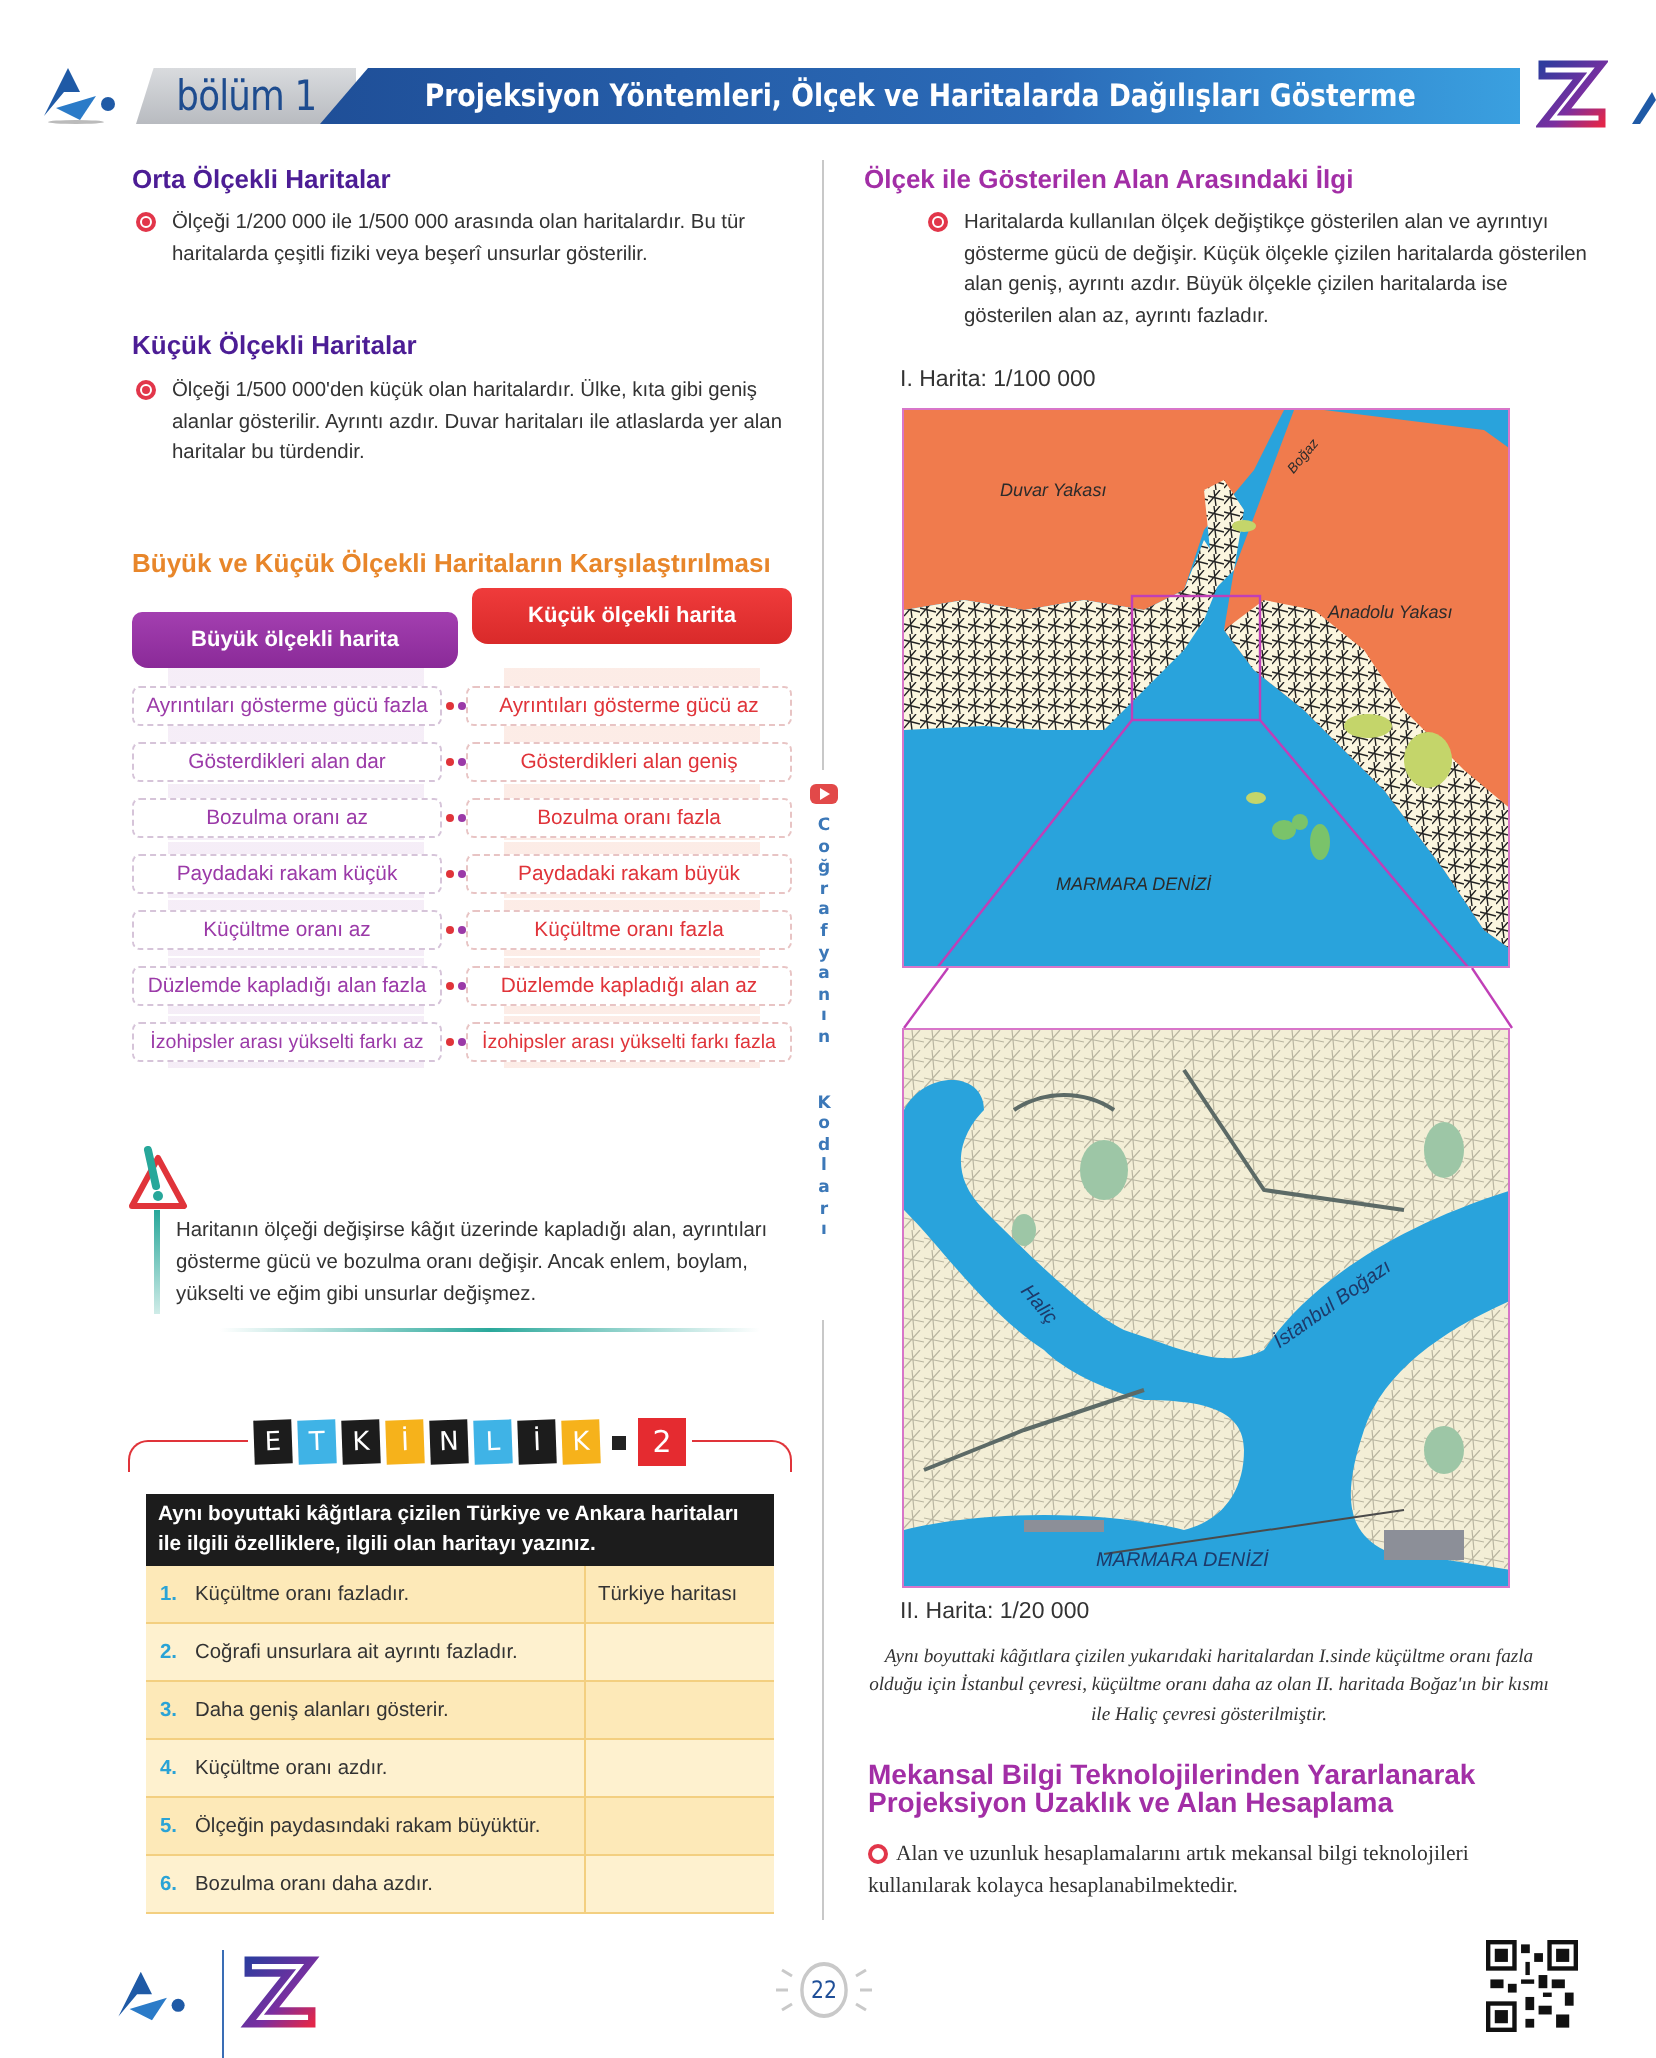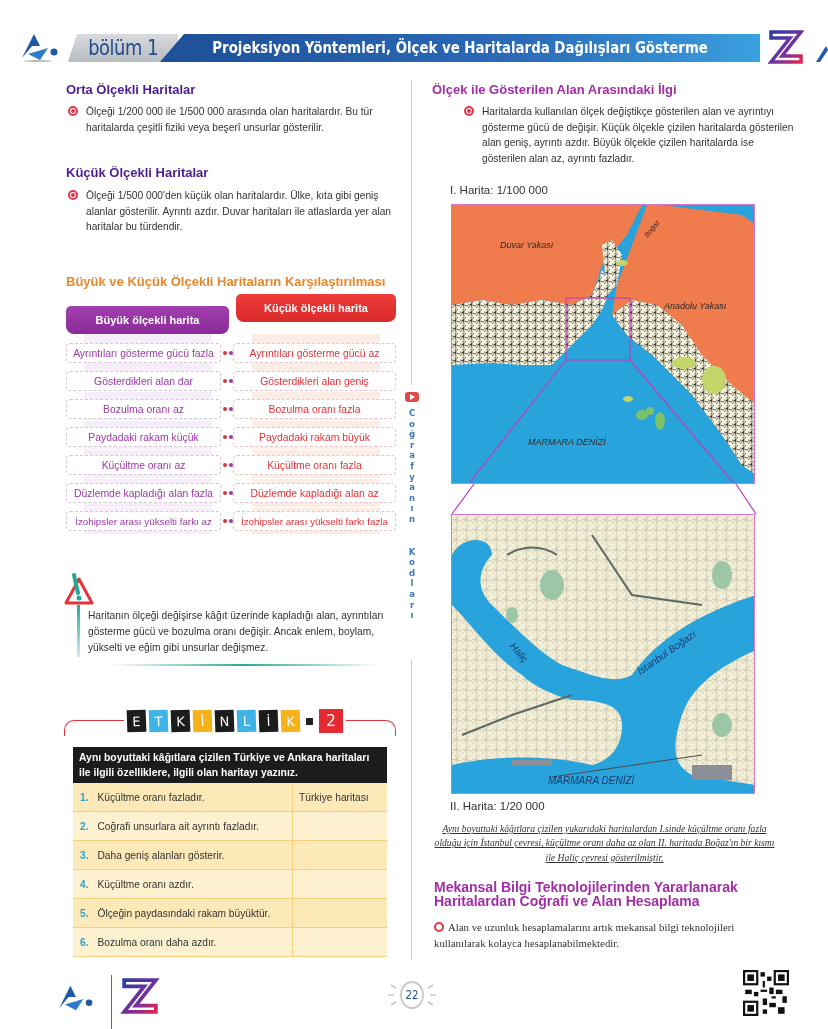--- a/index.html
+++ b/index.html
@@ -73,21 +73,21 @@
   .yt-icon::after { content:""; position:absolute; left:5px; top:2px; border-left:5px solid #fff; border-top:3px solid transparent; border-bottom:3px solid transparent; }
   .vert-text { position: absolute; left: 404px; top: 408px; width: 16px; font-family: "DejaVu Sans", sans-serif; font-size: 8.5px; line-height: 10.6px; color: #3c78b8; font-weight: bold; text-align: center; word-break: break-all; }
   .divider-bot { position: absolute; left: 411px; top: 660px; width: 1px; height: 300px; background: #c8c8c8; }
 
   
   .h-purple { position: absolute; color: #a22ea6; font-weight: bold; font-size: 13px; }
   .map-label { position: absolute; font-size: 11.5px; color: #333; }
   .map1 { position: absolute; left: 451px; top: 204px; width: 304px; height: 280px; border: 1px solid #d876c9; overflow: hidden; }
   .map2 { position: absolute; left: 451px; top: 514px; width: 304px; height: 280px; border: 1px solid #d876c9; overflow: hidden; }
   .map-text { position: absolute; font-style: italic; font-size: 9px; color: #2b2b2b; white-space: nowrap; }
-  .caption { position: absolute; left: 432px; top: 822px; width: 345px; font-family: "Liberation Serif", serif; font-style: italic; font-size: 9.6px; line-height: 14.3px; text-align: center; color: #333; text-decoration: underline; }
+  .caption { position: absolute; left: 432px; top: 822px; width: 345px; font-family: "Liberation Serif", serif; font-style: italic; font-size: 9.6px; line-height: 14.3px; text-align: center; color: #333; }
   .h-purple-big { position: absolute; left: 434px; top: 881px; width: 340px; color: #a22ea6; font-weight: bold; font-size: 14px; line-height: 13.5px; }
   .serif-p { position: absolute; left: 434px; top: 919px; width: 345px; font-family: "Liberation Serif", serif; font-size: 10.8px; line-height: 16px; color: #333; text-indent: 14px; }
   .serif-p .dot { position: absolute; left: 0; top: 3px; width: 10px; height: 10px; border-radius: 50%; border: 2px solid #e2364a; text-indent: 0; }
 
   
   .f-logo-a { position: absolute; left: 54px; top: 984px; width: 44px; height: 28px; }
   .f-divider { position: absolute; left: 111px; top: 975px; width: 1px; height: 54px; background: #3a6db5; }
   .f-logo-z { position: absolute; left: 120px; top: 978px; width: 40px; height: 36px; }
   .page-num { position: absolute; left: 398px; top: 981px; width: 28px; height: 28px; border-radius: 50%; border: 2px solid #c9c9c9;
     display:flex; align-items:center; justify-content:center; font-family: "DejaVu Sans", sans-serif; font-size: 12px; color: #1f4f98; transform: scaleX(0.85); }
@@ -347,21 +347,21 @@
     <rect x="60" y="245" width="40" height="6" fill="#8c8f98"></rect>
   </svg>
   <span class="map-text" style="left:56px;top:132px;font-size:10px;color:#1d3a6a;transform:rotate(50deg);">Haliç</span>
   <span class="map-text" style="left:180px;top:132px;font-size:10px;color:#1d3a6a;transform:rotate(-35deg);">İstanbul Boğazı</span>
   <span class="map-text" style="left:96px;top:260px;font-size:10px;color:#1d3a6a;">MARMARA DENİZİ</span>
 </div>
 
 <div class="map-label" style="left:450px;top:800px;">II. Harita: 1/20 000</div>
 <div class="caption">Aynı boyuttaki kâğıtlara çizilen yukarıdaki haritalardan I.sinde küçültme oranı fazla olduğu için İstanbul çevresi, küçültme oranı daha az olan II. haritada Boğaz'ın bir kısmı ile Haliç çevresi gösterilmiştir.</div>
 
-<div class="h-purple-big">Mekansal Bilgi Teknolojilerinden Yararlanarak Haritalardan Coğrafi ve Alan Hesaplama</div>
+<div class="h-purple-big">Mekansal Bilgi Teknolojilerinden Yararlanarak Projeksiyon Uzaklık ve Alan Hesaplama</div>
 <div class="serif-p">
   <span class="dot"></span>
   <span>Alan ve uzunluk hesaplamalarını artık mekansal bilgi teknolojileri kullanılarak kolayca hesaplanabilmektedir.</span>
 </div>
 
 <svg class="f-logo-a" viewBox="0 0 44 30">
   <path d="M4 26 L16 2 L22 14 L14 14 Z" fill="#1f5aa6"></path>
   <path d="M10 22 L30 16 L22 28 Z" fill="#2b7bc8"></path>
   <circle cx="36" cy="20" r="3.5" fill="#1f5aa6"></circle>
 </svg>

